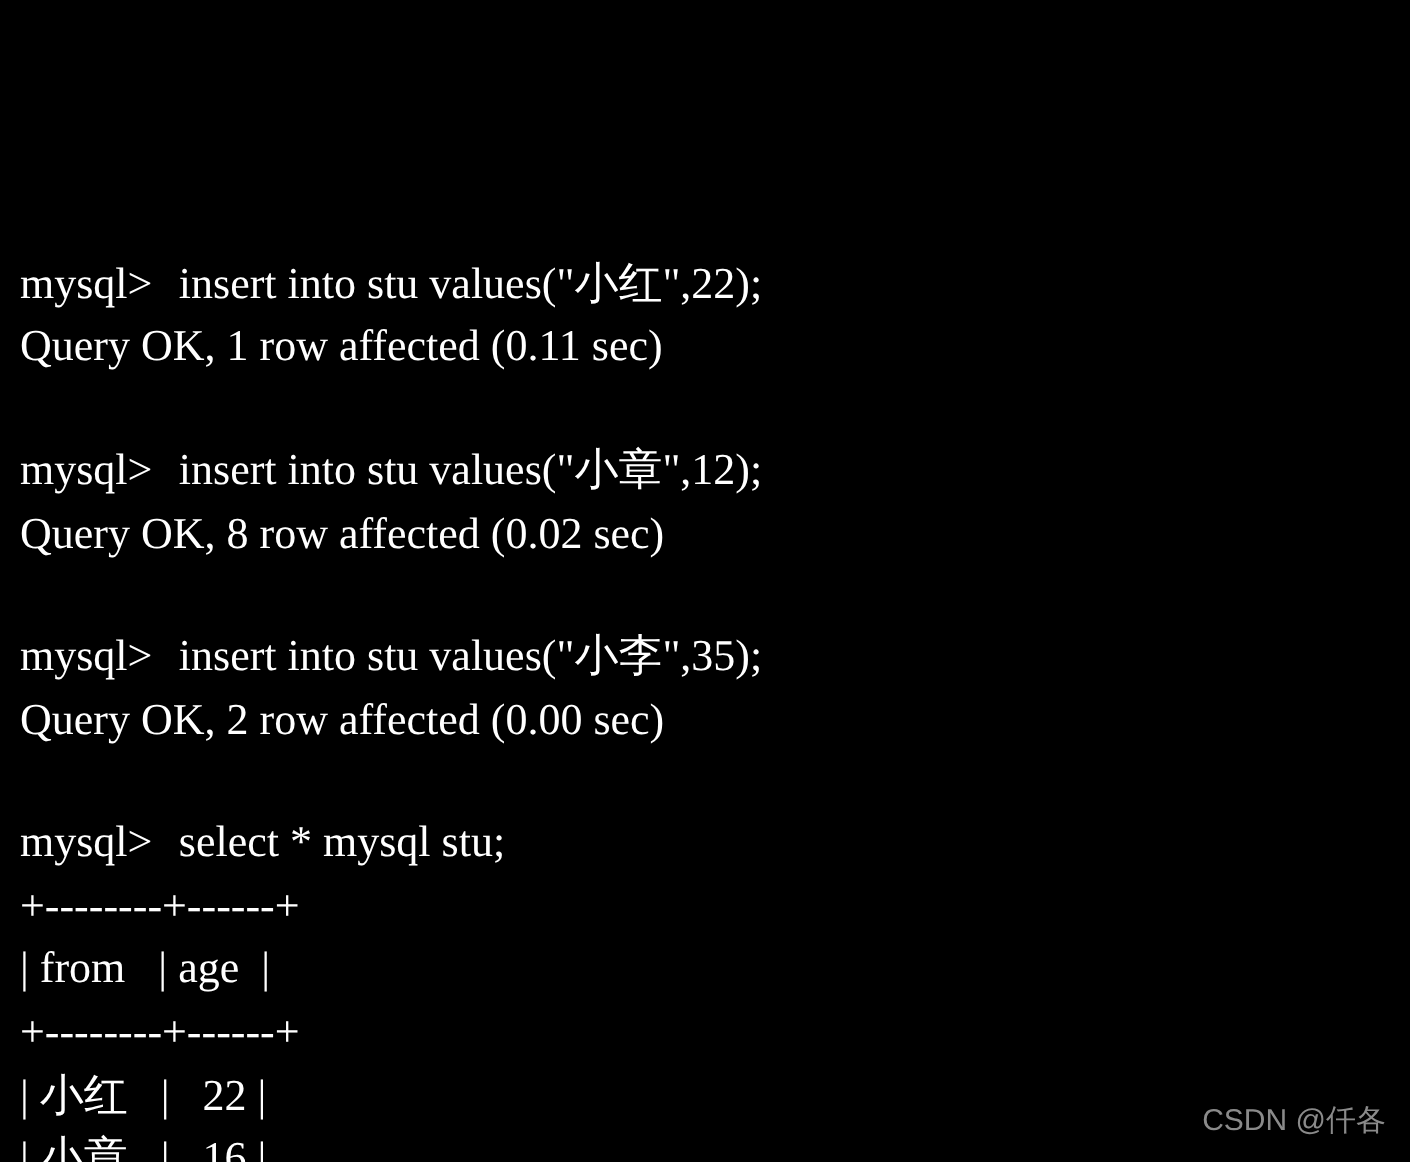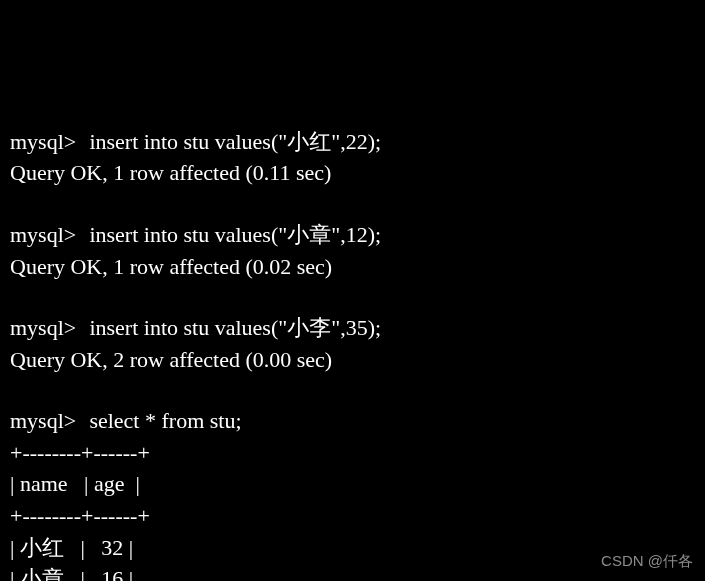--- a/index.html
+++ b/index.html
@@ -36,30 +36,30 @@
   </style>
 </head>
 <body>
 
 
 
 <div class="terminal"><span>mysql&gt;</span> <span>insert into stu values("小红",22);</span>
 <span>Query OK, 1 row affected (0.11 sec)</span>
 
 <span>mysql&gt;</span> <span>insert into stu values("小章",12);</span>
-<span>Query OK, 1 row affected (0.02 sec)</span>
+<span>Query OK, 8 row affected (0.02 sec)</span>
 
 <span>mysql&gt;</span> <span>insert into stu values("小李",35);</span>
 <span>Query OK, 2 row affected (0.00 sec)</span>
 
-<span>mysql&gt;</span> <span>select * from stu;</span>
+<span>mysql&gt;</span> <span>select * mysql stu;</span>
 <span>+--------+------+</span>
-<span>| name   | age  |</span>
+<span>| from   | age  |</span>
 <span>+--------+------+</span>
-<span>| 小红   |   32 |</span>
+<span>| 小红   |   22 |</span>
 <span>| 小章   |   16 |</span>
 <span>| 小李   |   35 |</span>
 
 </div>
 
 <div class="watermark">CSDN @仟各</div>
 
 
 
 

